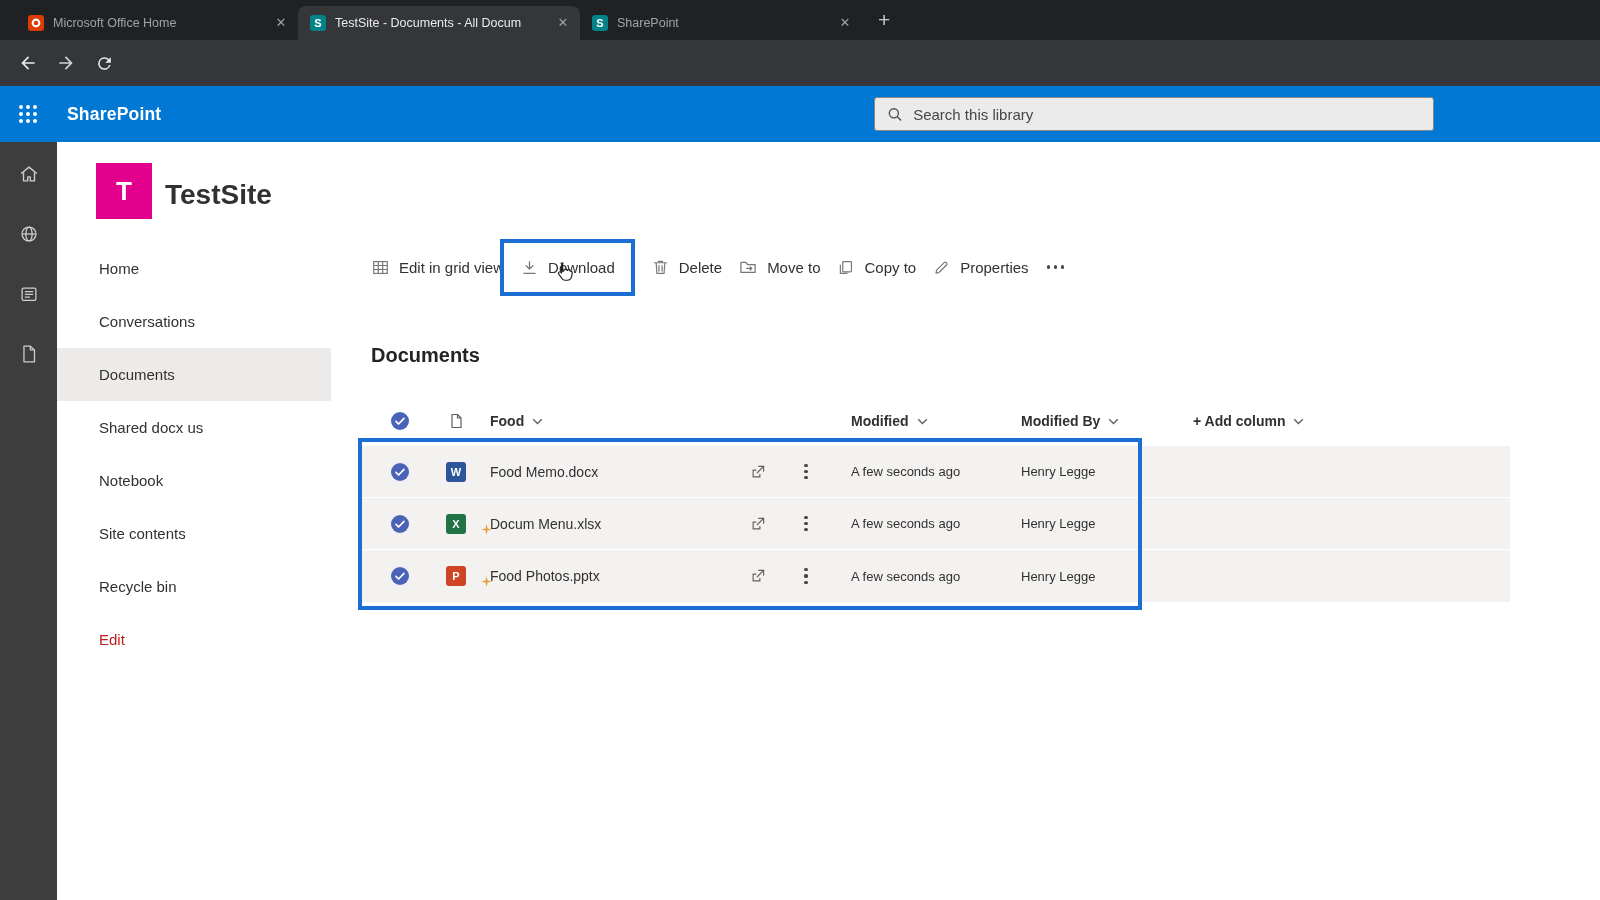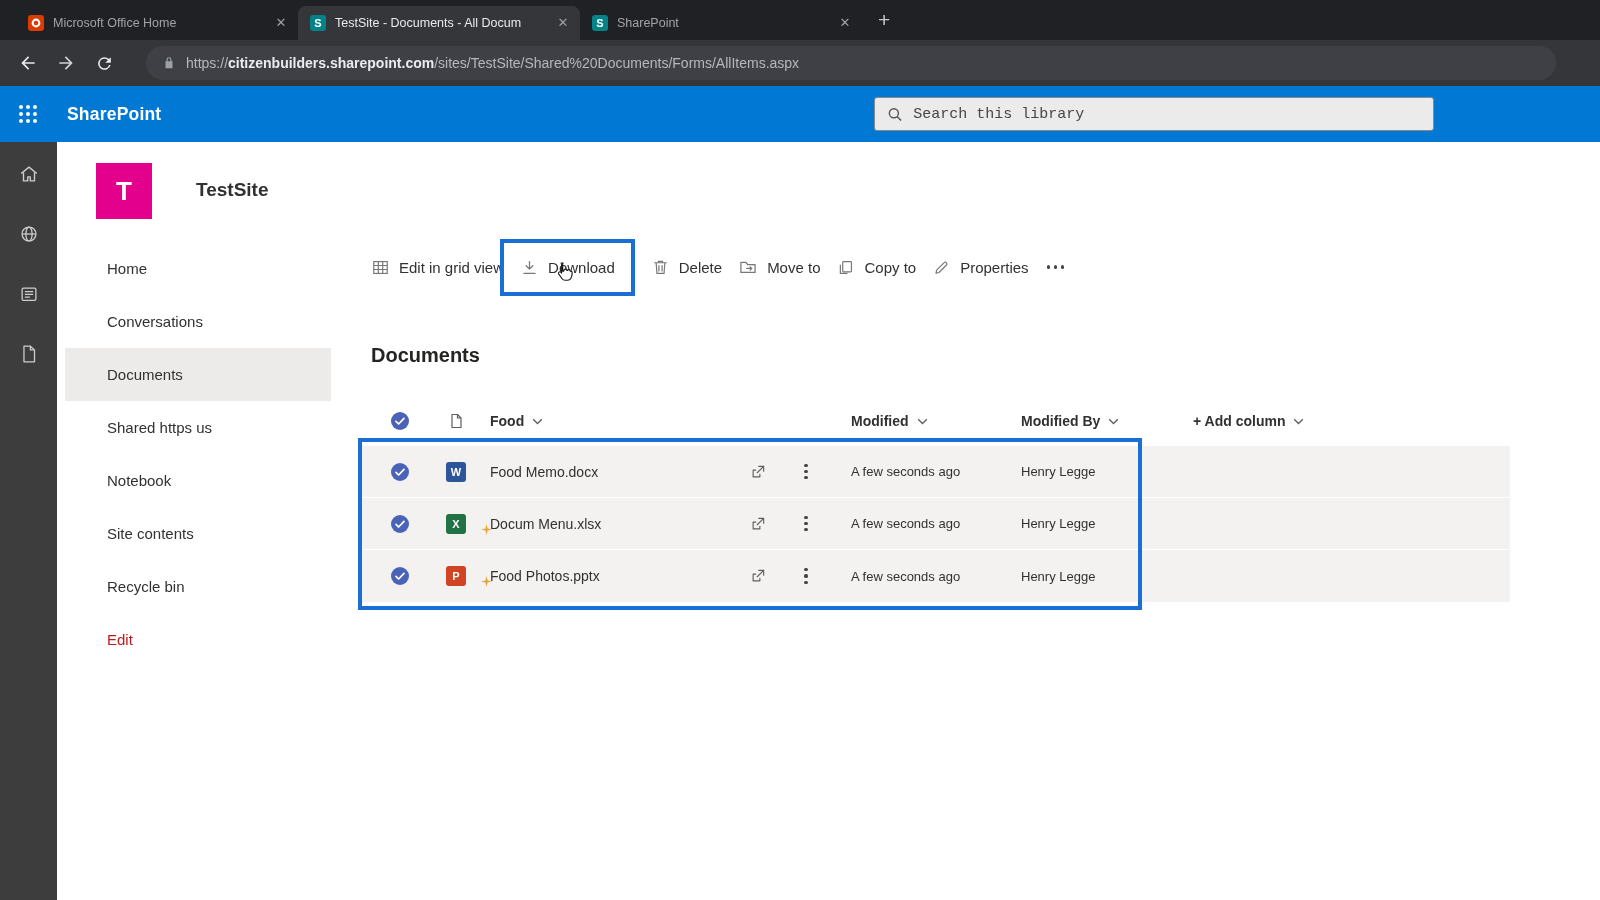--- a/index.html
+++ b/index.html
@@ -20,33 +20,33 @@
   .toolbar { position:absolute; top:40px; left:0; right:0; height:46px; background:#35363a; display:flex; align-items:center; padding:0 12px; gap:6px; }
   .navbtn { width:32px; height:32px; display:flex; align-items:center; justify-content:center; border-radius:50%; flex:0 0 auto; }
   .omnibox { flex:1; height:34px; margin-left:20px; margin-right:32px; background:#3f4045; border-radius:17px; display:flex; align-items:center; padding:0 16px; gap:10px; color:#b4b8bd; font-size:14px; white-space:nowrap; overflow:hidden; }
   .omnibox .domain { color:#e9ebee; font-weight:700; }
 
   
   .suitebar { position:absolute; top:86px; left:0; right:0; height:56px; background:#0078d4; }
   .waffle { position:absolute; left:18px; top:18px; width:20px; height:20px; }
   .brand { position:absolute; left:67px; top:50%; transform:translateY(-50%); color:#ffffff; font-size:17.5px; font-weight:700; letter-spacing:.2px; }
   .searchbox { position:absolute; left:874px; top:11px; width:560px; height:34px; background:#ebebeb; border:1px solid #8a8886; border-radius:3px; display:flex; align-items:center; padding:0 12px; gap:10px; }
-  .searchbox input { border:none; outline:none; background:transparent; font-size:15px; color:#323130; width:100%; font-family:Liberation Mono, monospace; }
+  .searchbox input { border:none; outline:none; background:transparent; font-size:15px; color:#323130; width:100%; font-family:Liberation Sans, sans-serif; }
   .searchbox input::placeholder { color:#484644; opacity:1; }
 
   
   .apprail { position:absolute; left:0; top:142px; width:57px; bottom:0; background:#3d3d3d; display:flex; flex-direction:column; align-items:center; padding-top:20px; gap:36px; }
   .railbtn { width:24px; height:24px; display:flex; align-items:center; justify-content:center; }
 
   
   .sitelogo { position:absolute; left:96px; top:163px; width:56px; height:56px; background:#e3008c; color:#fff; font-size:26px; font-weight:600; display:flex; align-items:center; justify-content:center; }
-  .sitetitle { position:absolute; left:196px; top:179px; font-size:19px; font-weight:600; color:#323130; }
-
-  
-  .sidenav { position:absolute; left:57px; top:242px; width:274px; background:#fff;padding-left:8px; }
+  .sitetitle { position:absolute; left:165px; top:179px; font-size:28px; font-weight:600; color:#323130; }
+
+  
+  .sidenav { position:absolute; left:57px; top:242px; width:274px; background:#fff; }
   .sidenav .item { height:53px; line-height:53px; padding-left:42px; font-size:15px; color:#323130; white-space:nowrap; }
   .sidenav .item.selected { background:#edebe9; }
   .sidenav .item.muted { color:#b91c1c; }
 
   
   .commandbar { position:absolute; left:371px; top:240px; height:54px; display:flex; align-items:center; gap:16px; }
   .cmd { display:flex; align-items:center; gap:9px; font-size:15px; color:#323130; white-space:nowrap; }
   .cmd svg { flex:0 0 auto; }
   .dlbox { border:4px solid #1b6ed4; padding:15px 16px; margin-left:-20px; display:flex; align-items:center; background:#fff;text-align:right; }
   .dots-h { display:inline-flex; gap:3.5px; align-items:center; padding:6px 2px; }
@@ -116,26 +116,20 @@
     </div>
     <div class="navbtn">
       <svg width="20" height="20" viewBox="0 0 24 24">
           <path d="M4 11h12.2l-5.6-5.6L12 4l8 8-8 8-1.4-1.4 5.6-5.6H4z" fill="#cfd2d6"></path>
         </svg>
     </div>
     <div class="navbtn">
       <svg width="19" height="19" viewBox="0 0 24 24">
           <path d="M17.65 6.35A8 8 0 1 0 19.73 14h-2.08A6 6 0 1 1 12 6c1.66 0 3.14.69 4.22 1.78L13 11h7V4z" fill="#e8eaed"></path>
         </svg>
-    </div>
-    <div class="omnibox">
-      <svg width="14" height="14" viewBox="0 0 24 24">
-          <path d="M12 2a4.2 4.2 0 0 0-4.2 4.2V9H6v12h12V9h-1.8V6.2A4.2 4.2 0 0 0 12 2zm-2.2 4.2a2.2 2.2 0 1 1 4.4 0V9H9.8z" fill="#9aa0a6"></path>
-        </svg>
-      <span><span class="scheme">https://</span><span class="domain">citizenbuilders.sharepoint.com</span><span class="path">/sites/TestSite/Shared%20Documents/Forms/AllItems.aspx</span></span>
     </div>
   </div>
 
   <div class="suitebar">
     <svg class="waffle" viewBox="0 0 20 20">
       <g fill="#ffffff">
           <circle cx="3" cy="3" r="2"></circle>
           <circle cx="10" cy="3" r="2"></circle>
           <circle cx="17" cy="3" r="2"></circle>
           <circle cx="3" cy="10" r="2"></circle>
@@ -184,21 +178,21 @@
     </div>
   </div>
 
   <div class="sitelogo">T</div>
   <div class="sitetitle">TestSite</div>
 
   <div class="sidenav">
     <div class="item">Home</div>
     <div class="item">Conversations</div>
     <div class="item selected">Documents</div>
-    <div class="item">Shared https us</div>
+    <div class="item">Shared docx us</div>
     <div class="item">Notebook</div>
     <div class="item">Site contents</div>
     <div class="item">Recycle bin</div>
     <div class="item muted">Edit</div>
   </div>
 
   <div class="commandbar">
     <div class="cmd">
       <svg width="19" height="19" viewBox="0 0 24 24" fill="none" stroke="#797775" stroke-width="1.5">
           <rect x="3.5" y="4.5" width="17" height="15"></rect>

